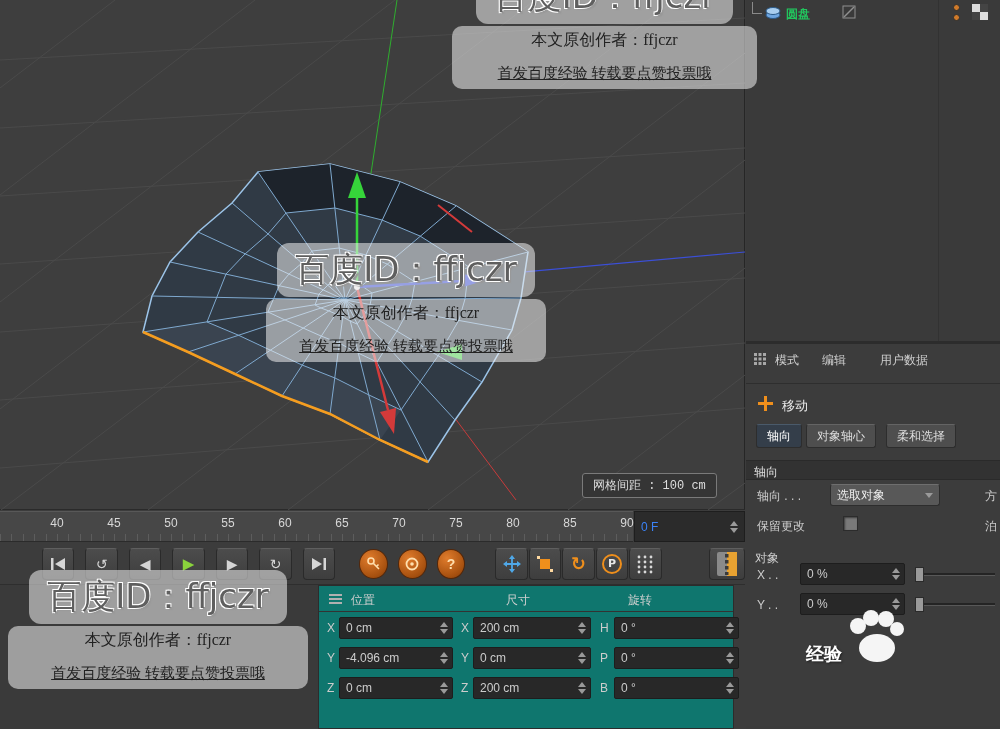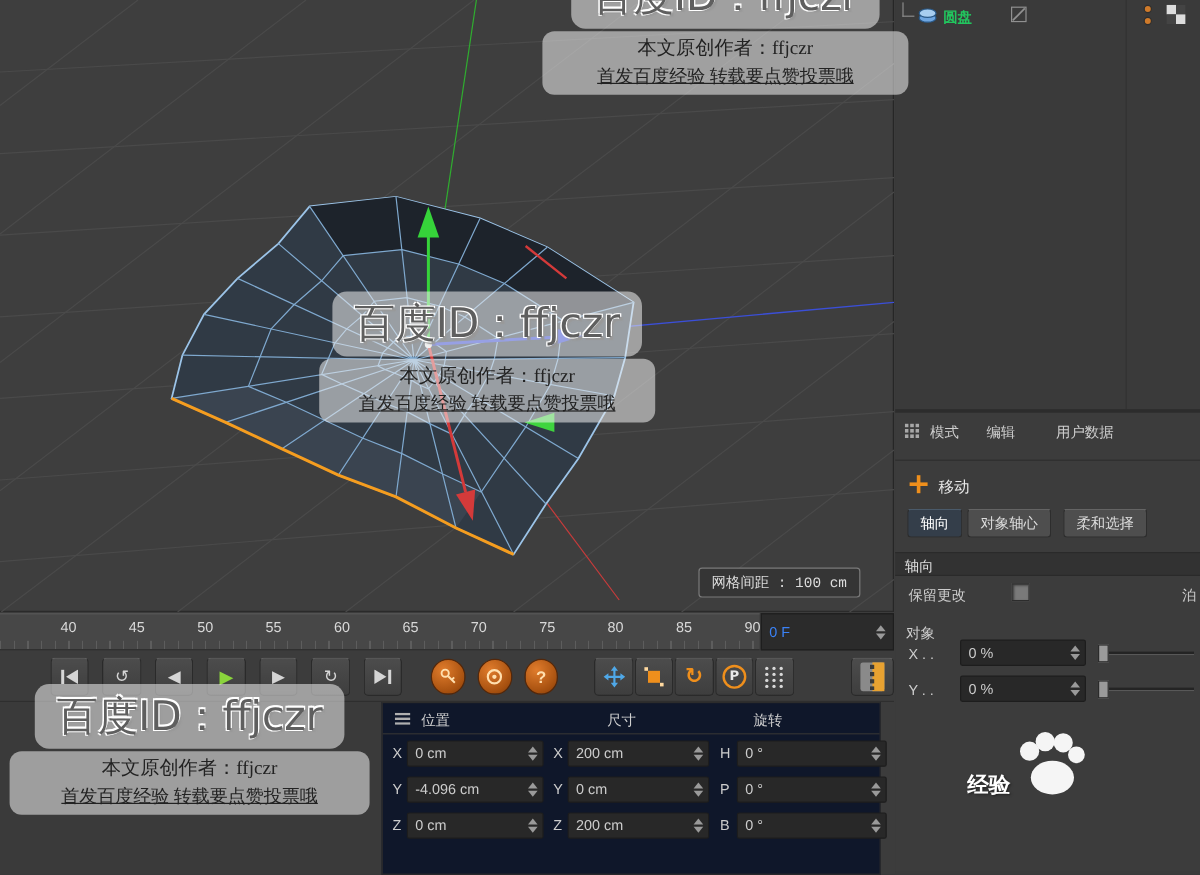--- a/index.html
+++ b/index.html
@@ -16,21 +16,21 @@
 
   
   .wm { position:absolute; z-index:50; text-align:center; }
   .wm-big { display:inline-block; padding:4px 18px; background:rgba(240,240,240,.55);
     border-radius:12px; font-size:34px; font-weight:normal; color:#5f5f5f;
     text-shadow:-1px -1px 0 #fff,1px -1px 0 #fff,-1px 1px 0 #fff,2px 2px 1px #999;
     font-family:"DejaVu Sans",sans-serif; white-space:nowrap; }
   .wm-box { margin-top:2px; padding:4px 10px 6px; background:rgba(240,240,240,.55);
     border-radius:10px; font-family:"Liberation Serif",serif; color:#222; }
   .wm-l1 { font-size:16px; }
-  .wm-l2 { font-size:15px; text-decoration:underline; margin-top:3px; white-space:nowrap; }
+  .wm-l2 { font-size:15px; text-decoration:underline; margin-top:13px; white-space:nowrap; }
   .wm-top { left:452px; top:-30px; width:305px; }
   .wm-mid { left:266px; top:243px; width:280px; }
   .wm-bot { left:8px;   top:570px; width:300px; }
 
   .paw { position:absolute; left:806px; top:606px; z-index:60; width:120px; height:90px; }
   .paw-text { position:absolute; left:0; top:36px; color:#fff; font-weight:bold; font-size:18px;
     text-shadow:1px 1px 2px #222; }
 
   
   .ruler { position:absolute; left:0; top:511px; width:633px; height:31px;
@@ -59,21 +59,21 @@
   .cbtn { width:30px; height:30px; margin-left:10px; border-radius:50%;
     background:radial-gradient(circle at 35% 30%,#e07c2c 0%,#a6500f 70%,#7c3a0a 100%);
     border:1px solid #53270a; display:flex; align-items:center; justify-content:center;
     color:#ffdfae; font-weight:bold; font-size:14px; }
   .cbtn.gap24 { margin-left:24px; }
   .p-ring { width:20px; height:20px; border:2px solid #ef8f1c; border-radius:50%;
     color:#e8e8e8; font-size:11px; font-weight:bold; display:flex; align-items:center; justify-content:center; }
 
   
   .coords { position:absolute; left:318px; top:585px; width:416px; height:144px;
-    background:#0f172a; border:1px solid #2c2c2c; }
+    background:#0f766e; border:1px solid #2c2c2c; }
   .coords-header { position:relative; height:26px; border-bottom:1px solid #333;
     color:#d0d0d0; font-size:12px; }
   .coords-header .h { position:absolute; top:6px; }
   .list-icon { position:absolute; left:10px; top:8px; width:13px; height:10px; }
   .crow { position:relative; height:27px; margin-top:3px; }
   .clabel { position:absolute; top:6px; color:#ccc; font-size:12px; }
   .cfield { position:absolute; top:2px; height:22px; background:#282828; border:1px solid #1d1d1d;
     border-radius:2px; display:flex; align-items:center; color:#ccc; font-size:12px; padding:0 4px; }
   .cfield .val { flex:1; padding-left:2px; white-space:nowrap; }
   .stepper { display:flex; flex-direction:column; gap:2px; margin-left:3px; }
@@ -502,20 +502,28 @@
       </div>
 
       <div class="tabs">
         <span class="tab sel" style="left:10px">轴向</span>
         <span class="tab" style="left:60px">对象轴心</span>
         <span class="tab" style="left:140px">柔和选择</span>
       </div>
 
       <div class="section-bar">轴向</div>
 
+      <div class="arow">
+        <span class="alabel">轴向 . . .</span>
+        <div class="dropdown">
+          <span class="val">选取对象</span>
+          <span class="tri-down"></span>
+        </div>
+        <span class="cutlabel">方</span>
+      </div>
 
       <div class="arow">
         <span class="alabel">保留更改</span>
         <span class="checkbox"></span>
         <span class="cutlabel">泊</span>
       </div>
 
       <div class="obj-section">对象</div>
 
       <div class="arow">

